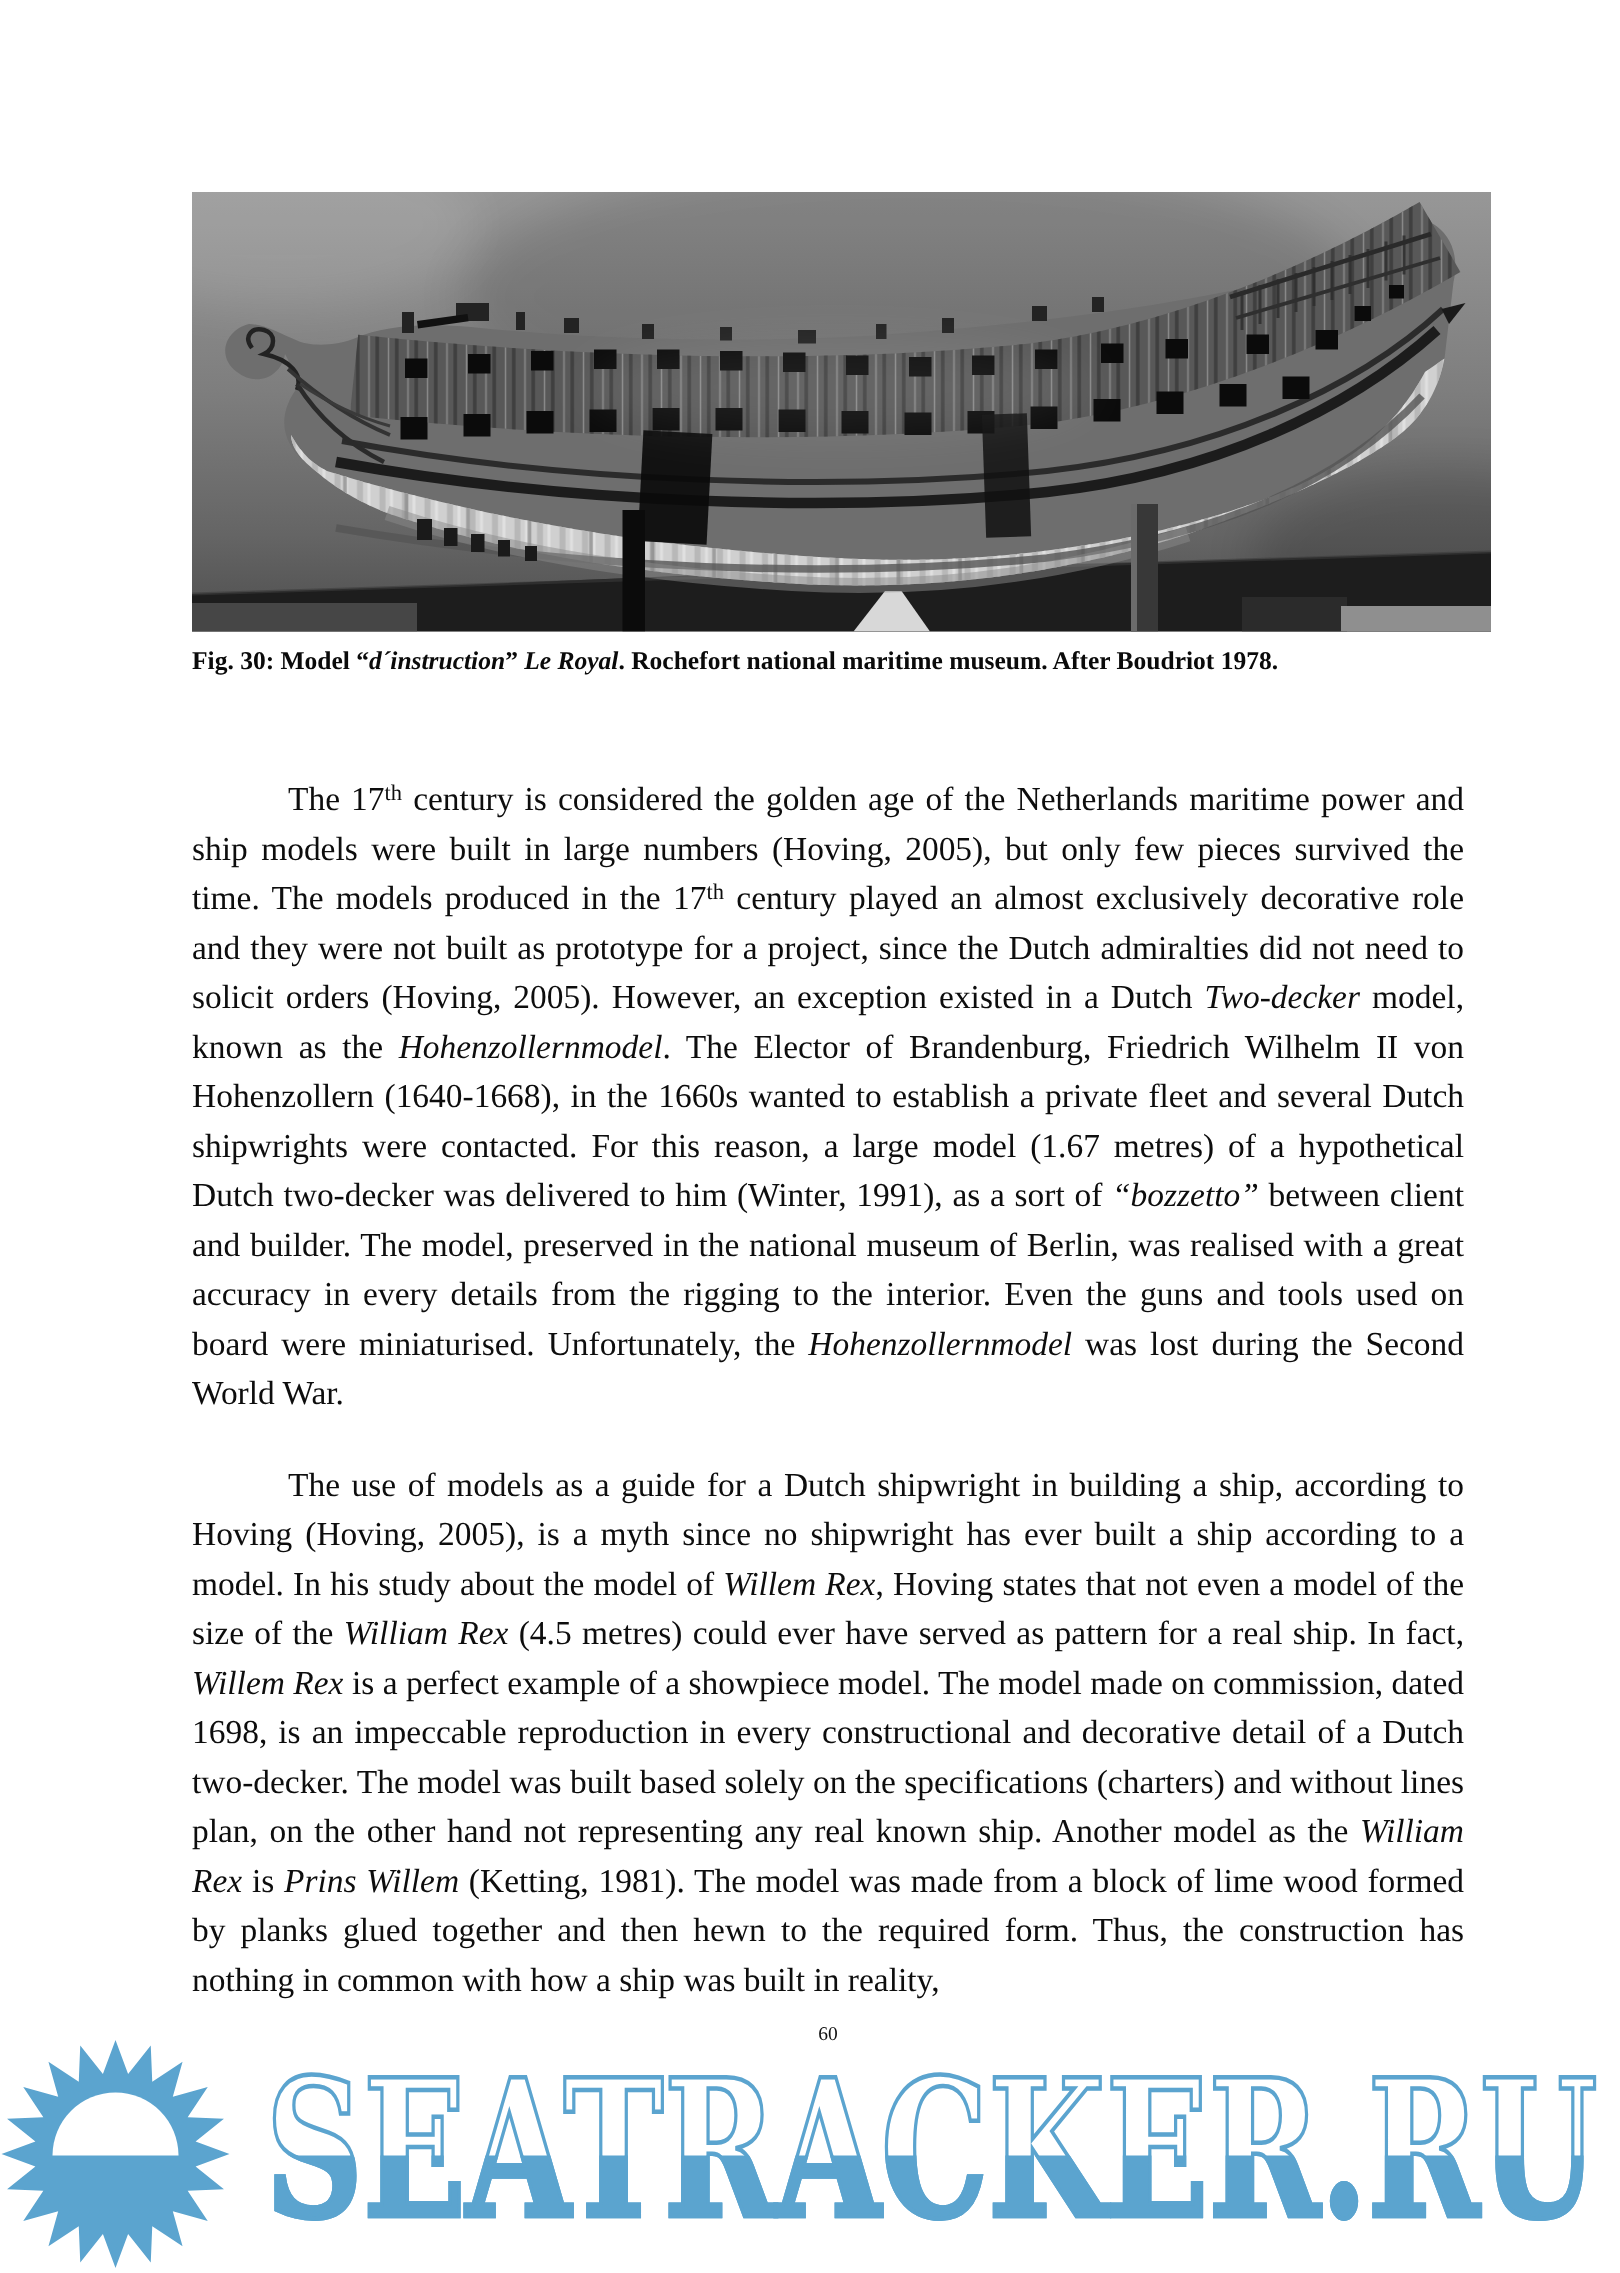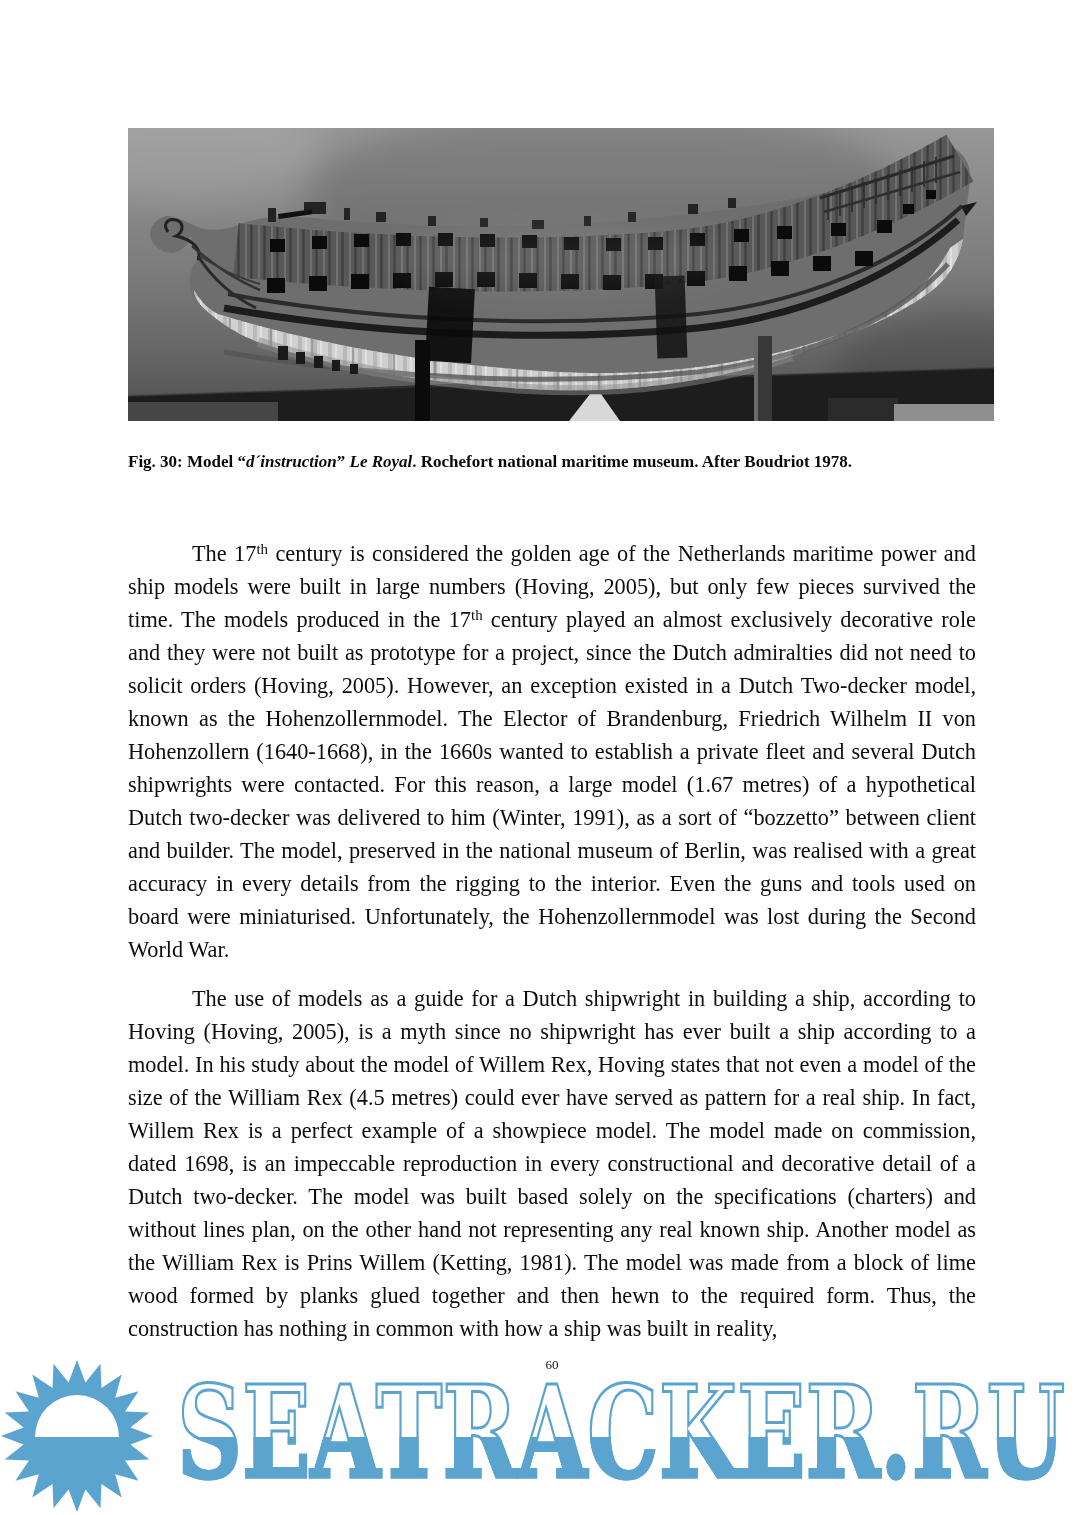--- a/index.html
+++ b/index.html
@@ -14,35 +14,35 @@
   }
   .watermark{
     position:absolute;left:0;top:1353px;width:1080px;height:162px;z-index:0;
   }
   .content{
     position:absolute;left:128px;top:128px;width:848px;z-index:1;
   }
   figure{margin:0;padding:0;}
   .photo{display:block;width:866px;height:293px;background:#7a7a7a;}
   figcaption{
-    margin-top:30px;
+    margin-top:9px;
     font-size:17px;line-height:22px;
     color:#0a0a0a;
   }
   .run-b{font-weight:bold;}
   .run-bi{font-weight:bold;font-style:italic;}
-  .run-i{}
+  .run-i{font-style:italic;}
   .run-r{}
   p.body-par{
     margin:0;
     font-size:22.3px;line-height:33px;
     text-align:justify;text-indent:64px;
   }
   p.body-par.first{margin-top:64px;}
-  p.body-par.second{margin-top:16px;}
+  p.body-par.second{margin-top:28px;}
   sup.run-sup{font-size:15px;line-height:0;vertical-align:7px;font-style:normal;}
   .page-number{
     margin-top:9px;
     text-align:center;
     font-size:13px;line-height:22px;
     color:#111;
   }
   .wm-text{
     font-family:"DejaVu Serif","Liberation Serif",serif;
     font-weight:bold;

